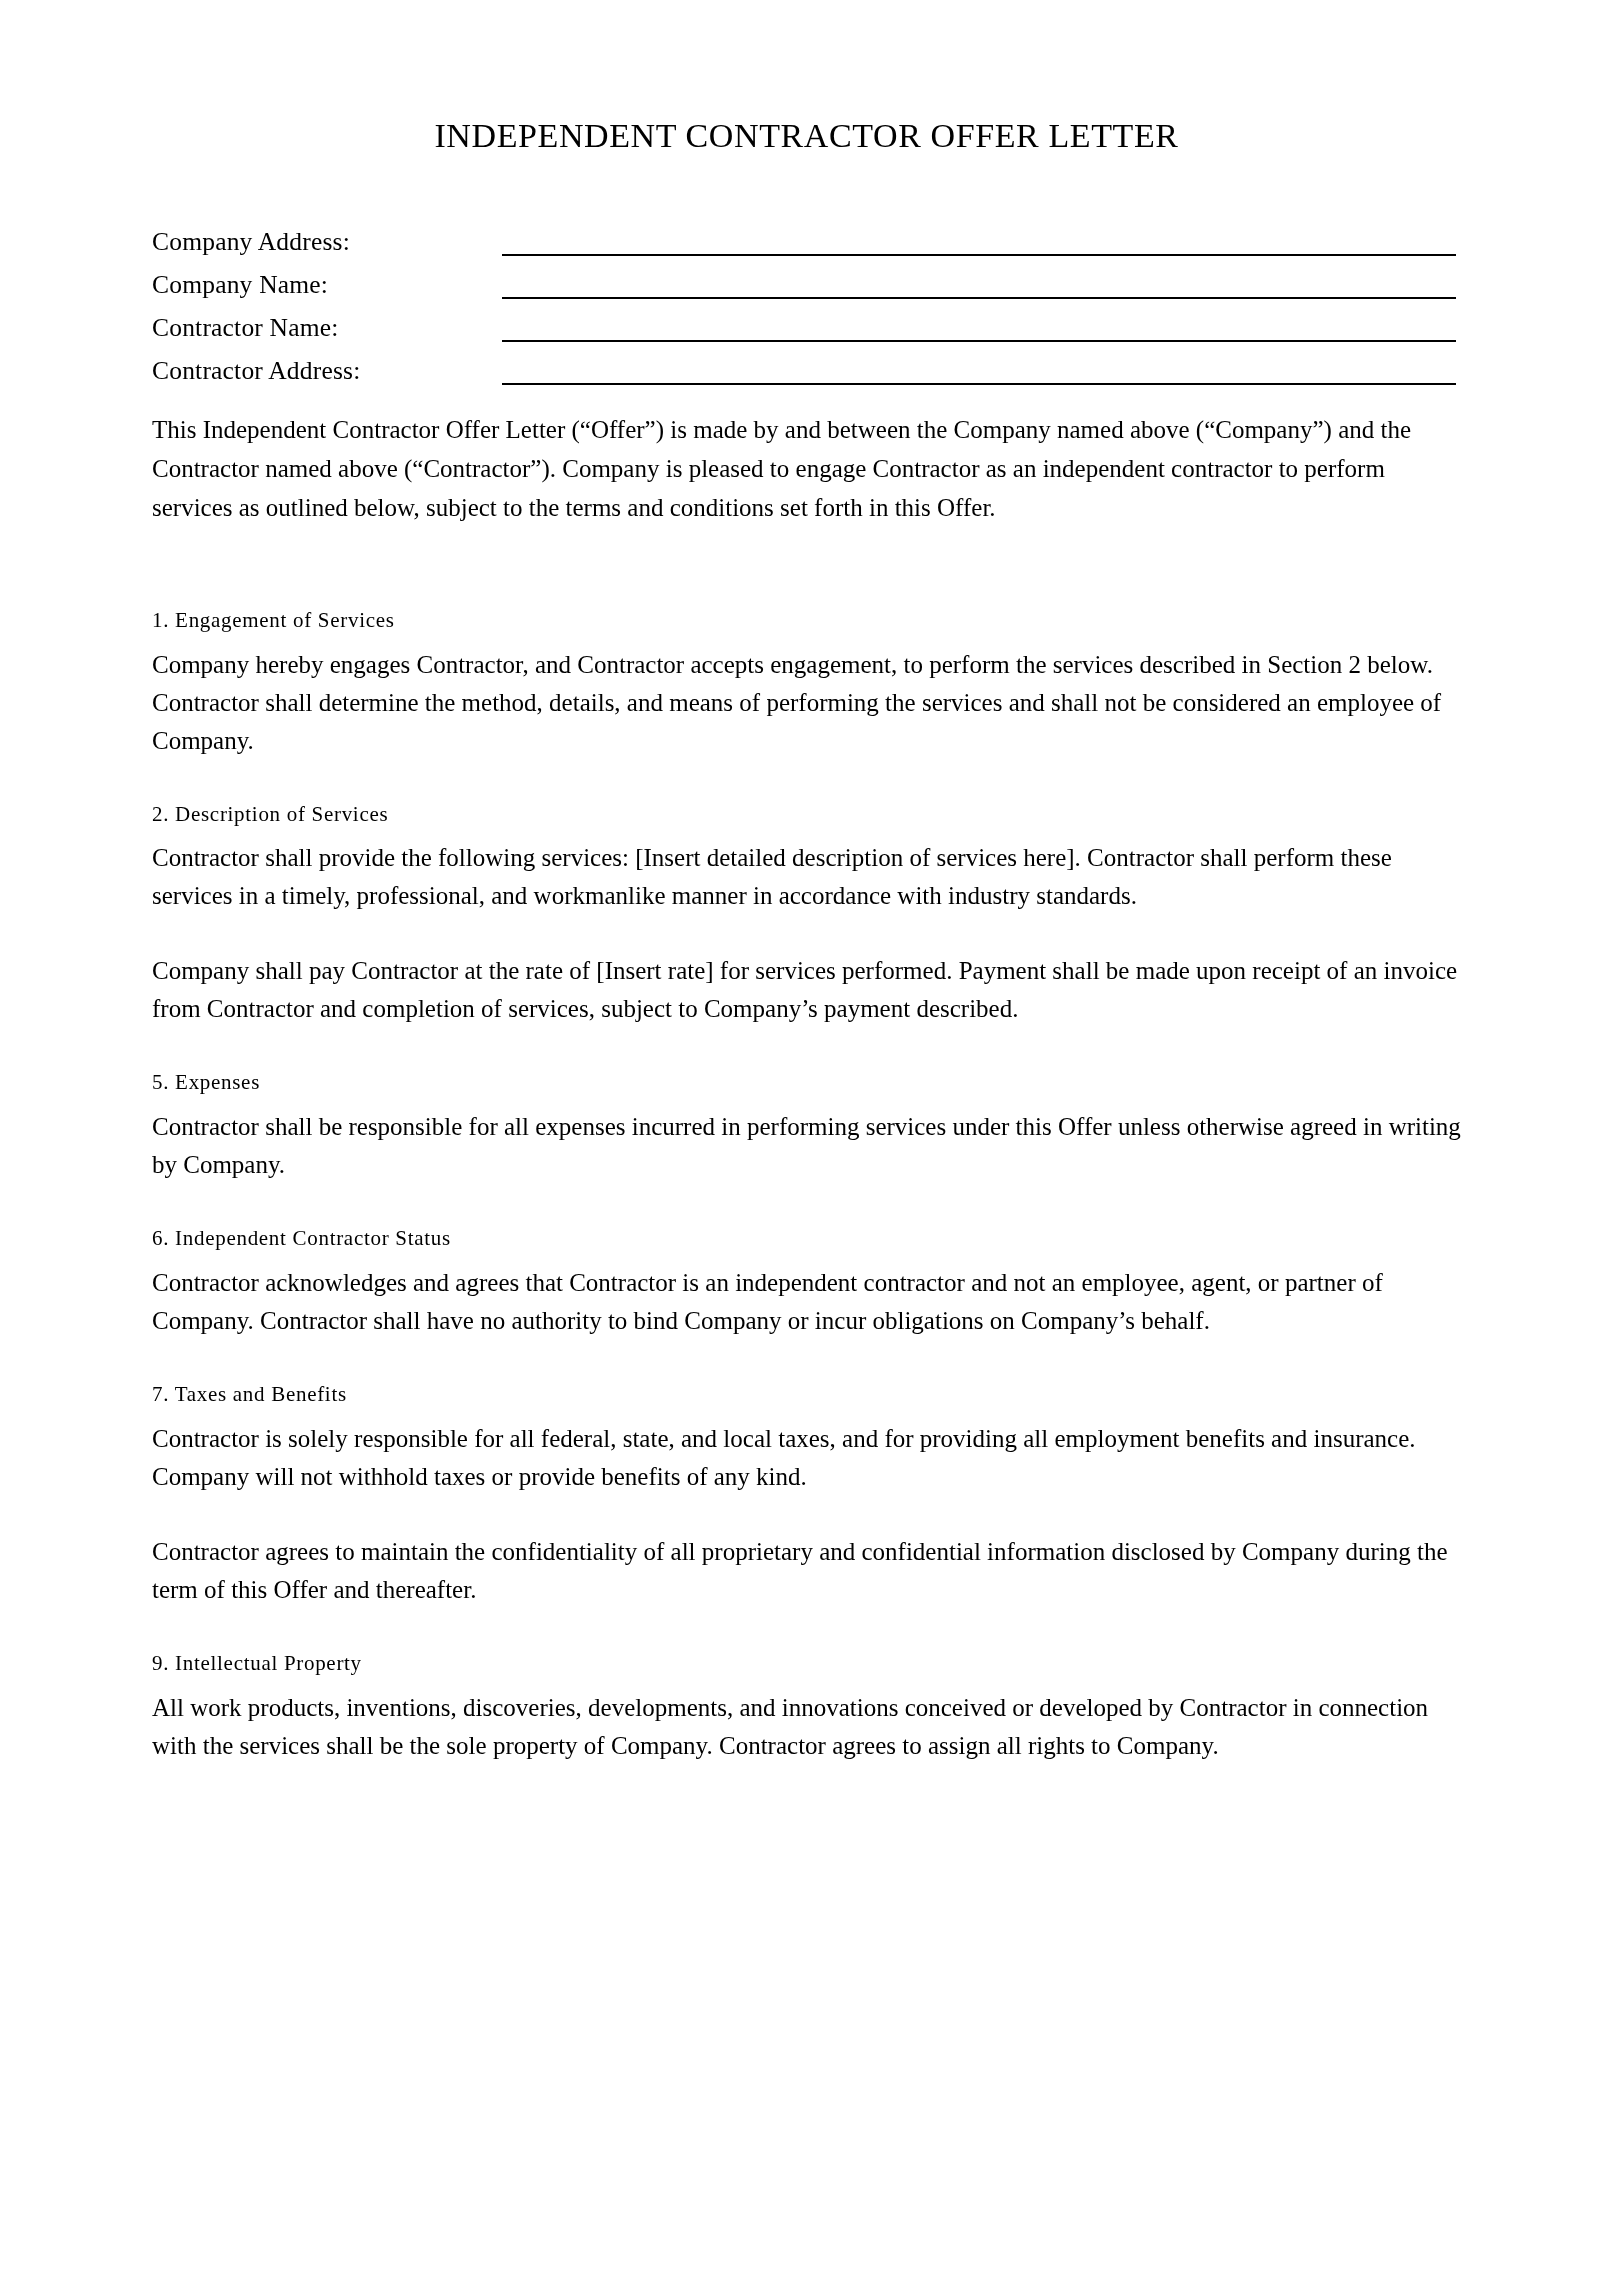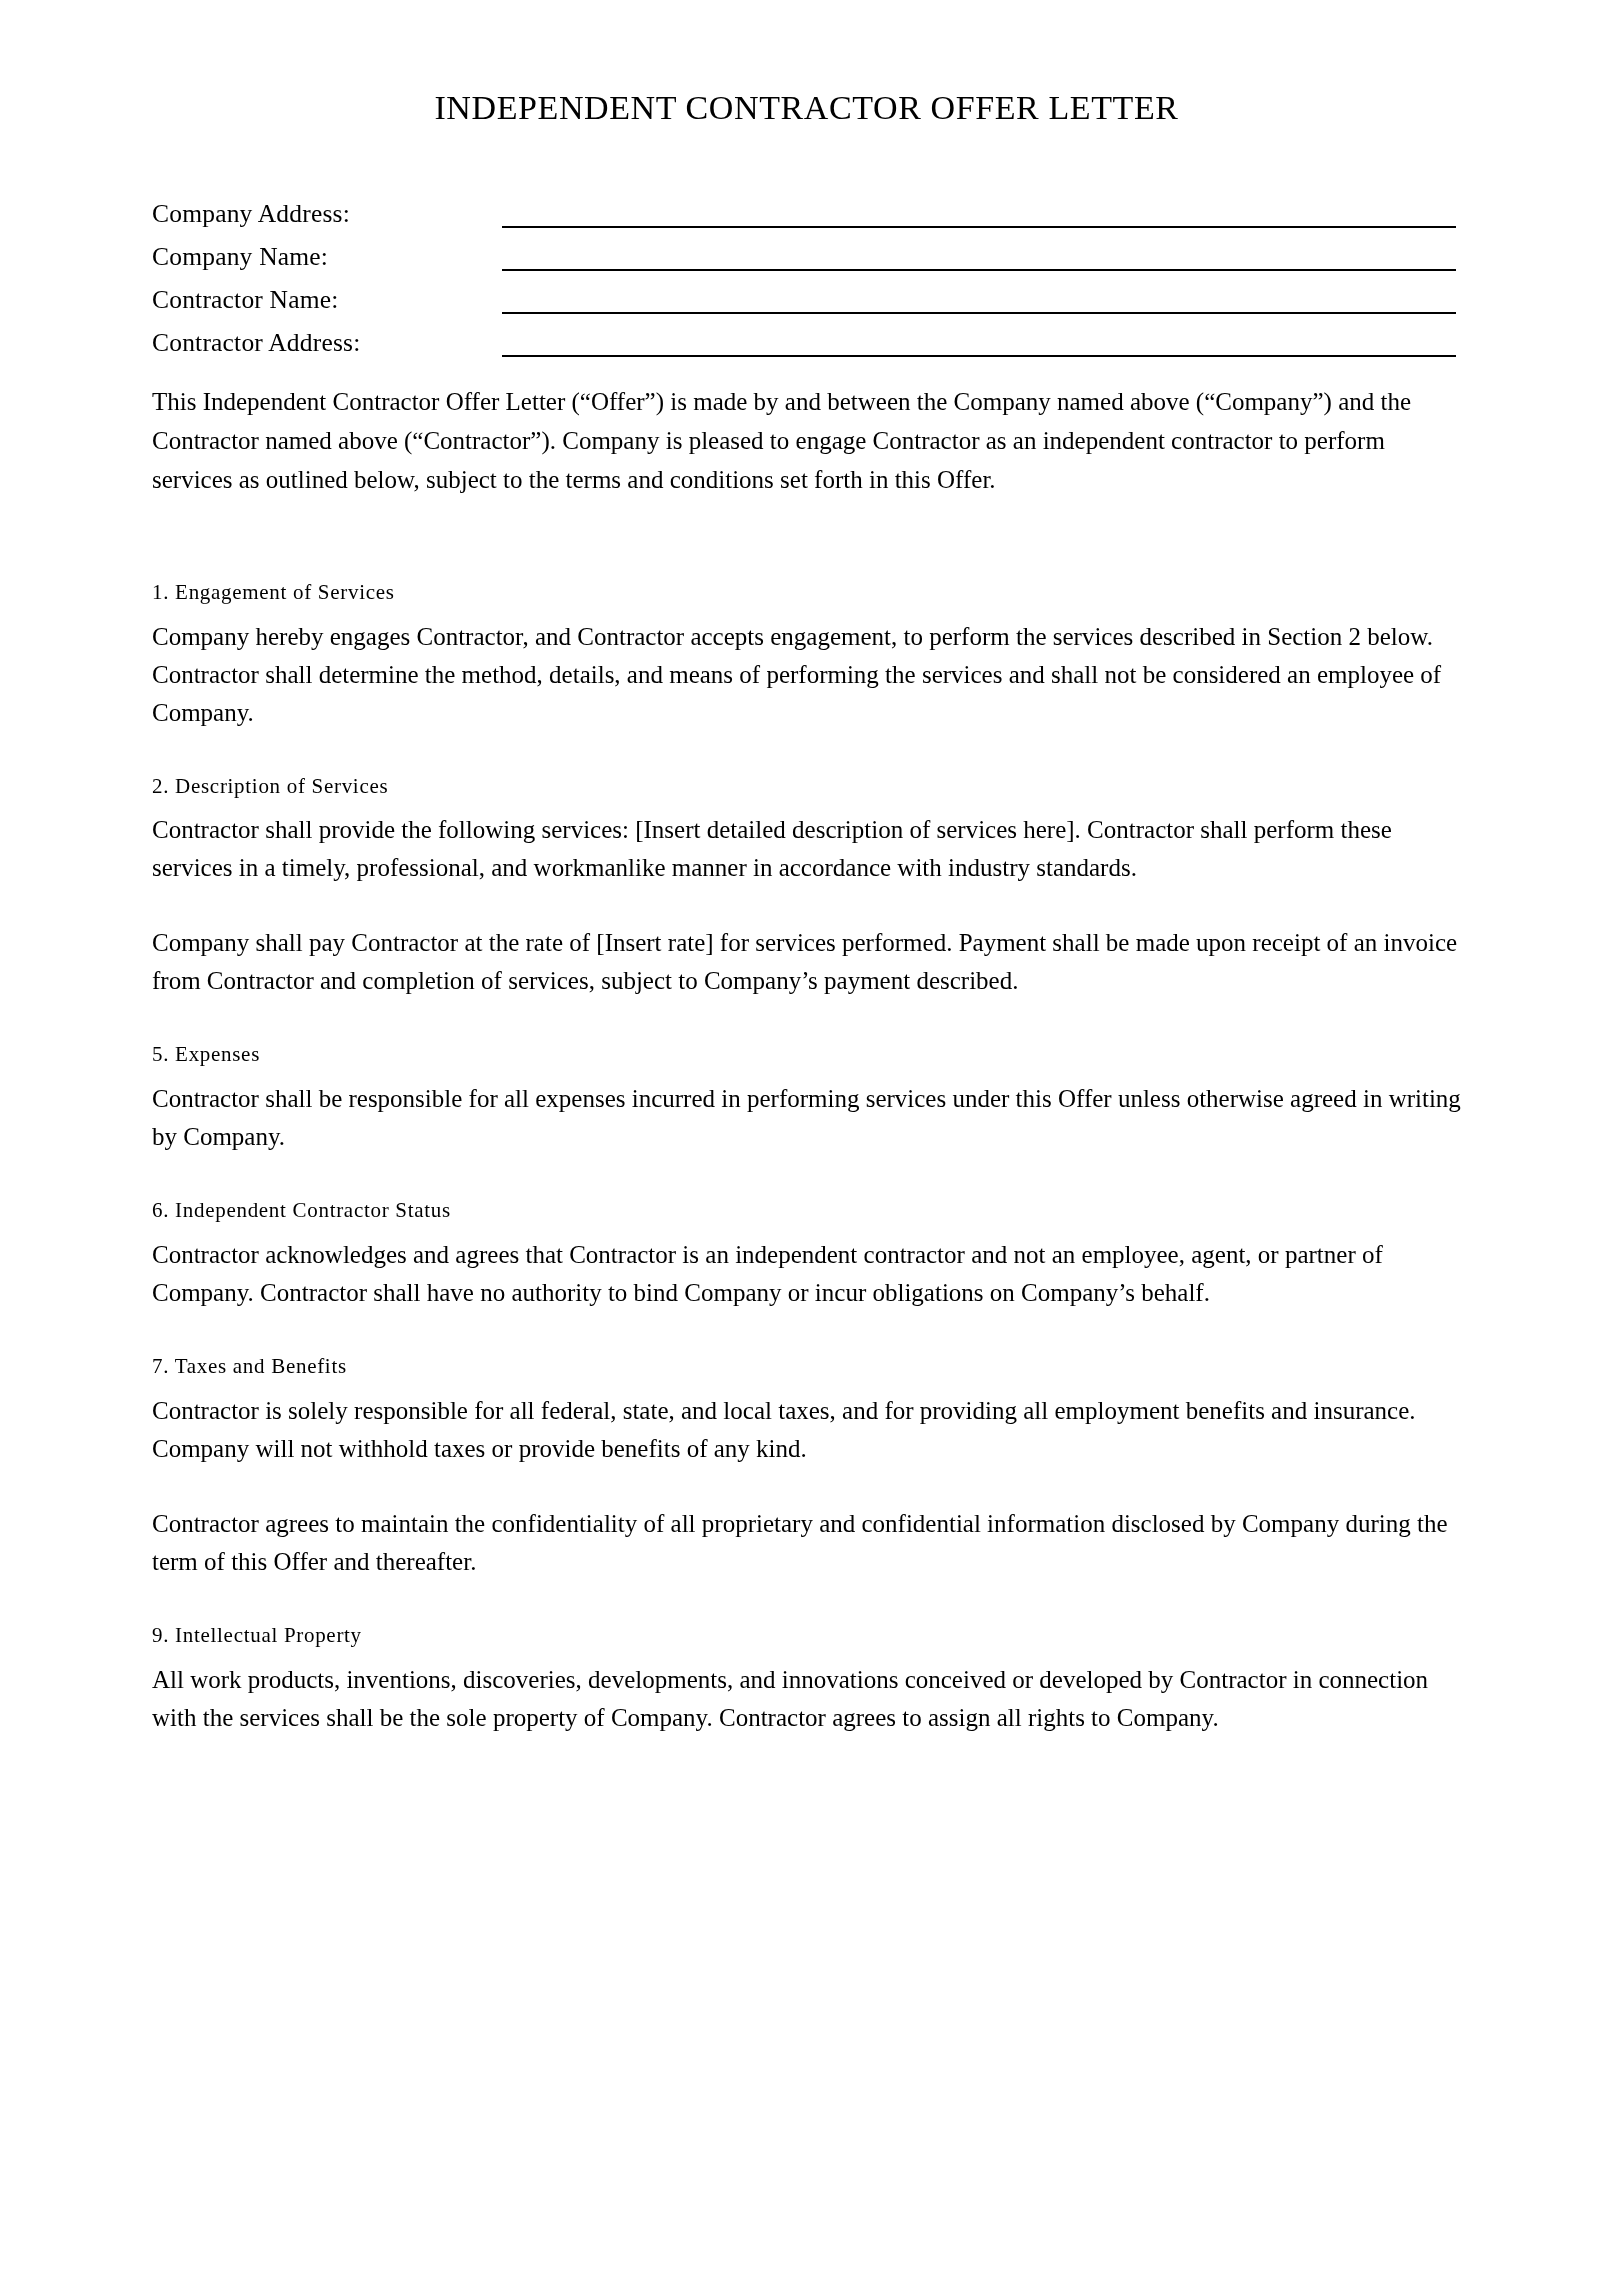--- a/index.html
+++ b/index.html
@@ -30,21 +30,21 @@
     width: 1309px;
   }
 
   
   .doc-title {
     text-align: center;
     font-size: 34px;
     font-weight: normal;
     letter-spacing: 0.6px;
     margin: 0;
-    padding-top: 88px;
+    padding-top: 116px;
     line-height: 1.2;
     white-space: nowrap;
   }
 
   
   .form-block {
     margin-top: 56px;
   }
   .form-row {
     display: flex;

